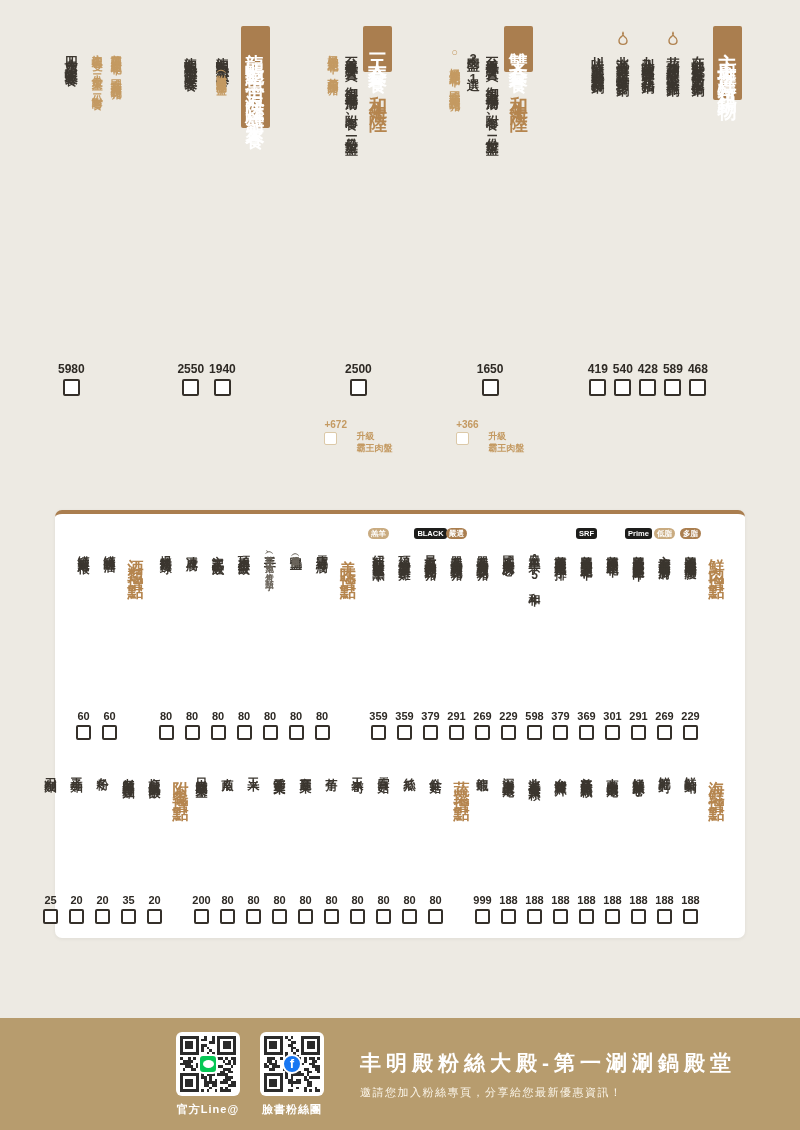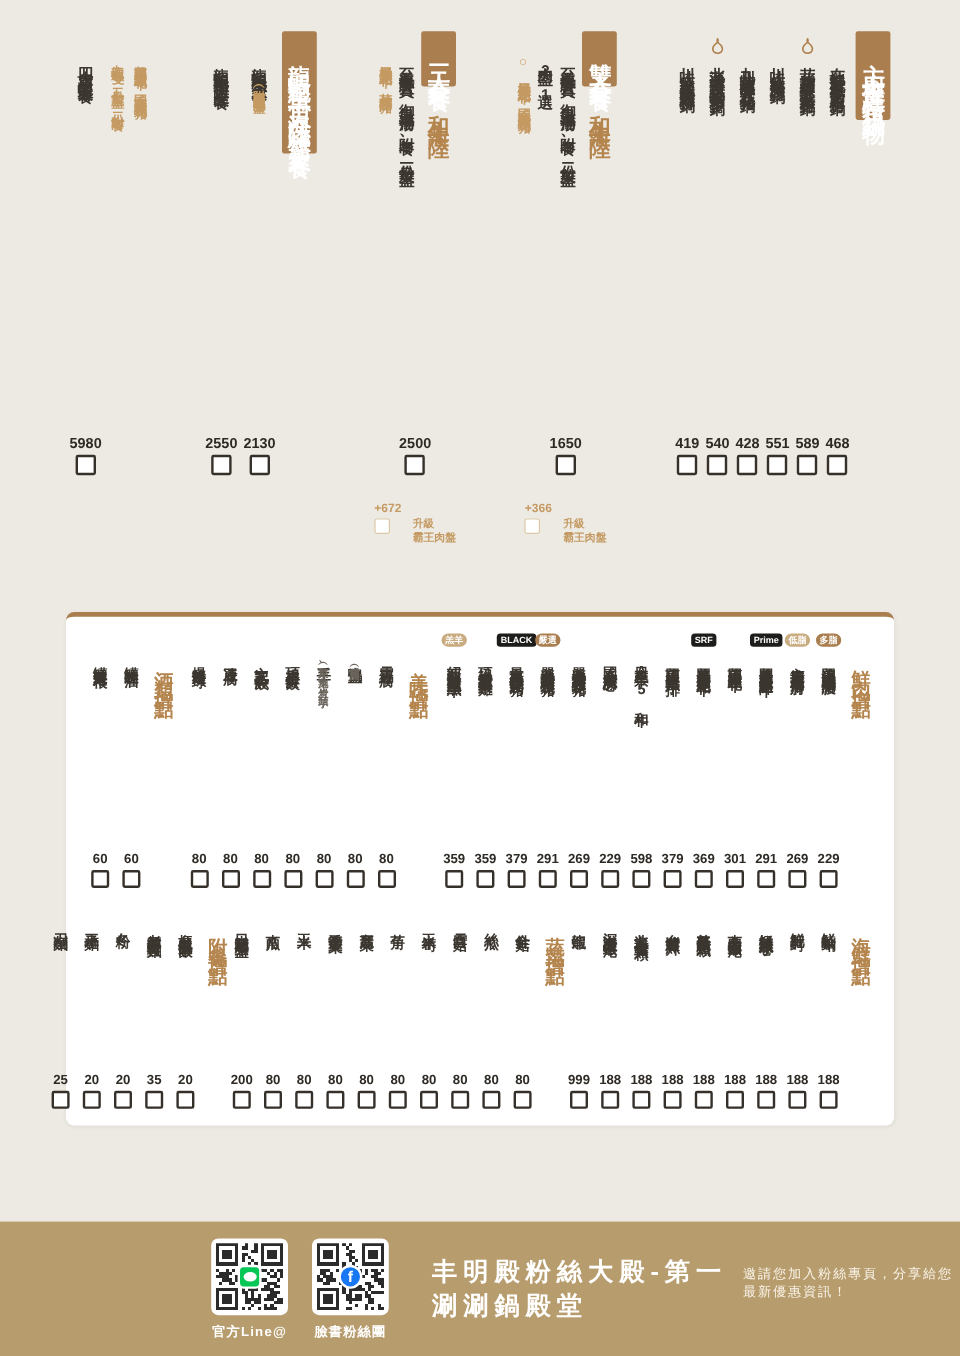--- a/index.html
+++ b/index.html
@@ -66,21 +66,21 @@
   .qr-block{display:flex;flex-direction:column;align-items:center;}
   .qr{width:64px;height:64px;background:#fff;border-radius:6px;padding:4px;position:relative;}
   .qr svg{display:block;}
   .qr-icon{position:absolute;left:50%;top:50%;transform:translate(-50%,-50%);width:20px;height:20px;
     display:flex;align-items:center;justify-content:center;color:#fff;font-weight:700;font-size:13px;
     border:2px solid #fff;}
   .qr-icon.line{border-radius:5px;}
   .qr-icon.fb{border-radius:50%;}
   .line-bubble{width:11px;height:8px;background:#fff;border-radius:50%;display:block;}
   .qr-label{margin-top:6px;font-size:11px;font-weight:700;color:#fff;letter-spacing:1px;}
-  .footer-text{display:flex;flex-direction:row;}
+  .footer-text{display:flex;flex-direction:column;}
   .footer-title{font-size:21px;font-weight:700;color:#fff;letter-spacing:5px;}
   .footer-subtitle{margin-top:8px;font-size:11px;color:#faf4e8;letter-spacing:1.5px;}
 </style>
 </head>
 <body>
 
 <div class="page">
   <div class="top-menu" id="top-menu">
       <div class="tsection">
         <div class="tsection-cols">
@@ -102,28 +102,20 @@
               </svg>
             </div>
             <div class="vtext tname">花蓮剝皮辣椒紅茶玉米雞鍋</div>
             <div class="price-slot">
               <div class="price-label">589</div>
               <div class="checkbox"></div>
             </div>
           </div>
           <div class="tcol">
             <div class="icon-slot"></div>
-            <div class="vtext tname">川味麻辣牛胸腹鍋</div>
-            <div class="price-slot">
-              <div class="price-label">551</div>
-              <div class="checkbox"></div>
-            </div>
-          </div>
-          <div class="tcol">
-            <div class="icon-slot"></div>
             <div class="vtext tname">九州蔥味濃豚骨五花豬鍋</div>
             <div class="price-slot">
               <div class="price-label">428</div>
               <div class="checkbox"></div>
             </div>
           </div>
           <div class="tcol">
             <div class="icon-slot">
               <svg width="12" height="15" viewBox="0 0 12 15">
                 <path d="M6 1.3c.9 1.8.3 2.6-.6 3.4C3.1 6.4 2 7.9 2 9.7 2 12 3.8 13.4 6 13.4s4-1.4 4-3.7c0-1.8-1.1-3.3-3.4-5-.9-.8-1.5-1.6-.6-3.4" fill="none" stroke="#b0824f" stroke-width="1.4" stroke-linecap="round"></path>
@@ -216,21 +208,21 @@
       </div>
       <div class="tsection">
         <div class="tsection-cols">
           <div class="tcol hcol">
             <div class="vtext hblock">龍蝦鮑魚干貝海陸雄霸大餐</div>
           </div>
           <div class="tcol">
             <div class="icon-slot"></div>
             <div class="vtext tname">龍蝦鮑魚干貝大餐<span class="tnote">（附美國頂級霜花牛乙盤）</span></div>
             <div class="price-slot">
-              <div class="price-label">2130</div>
+              <div class="price-label">1940</div>
               <div class="checkbox"></div>
             </div>
           </div>
           <div class="tcol">
             <div class="icon-slot"></div>
             <div class="vtext tname">龍蝦鮑魚干貝海陸大餐</div>
             <div class="price-slot">
               <div class="price-label">2550</div>
               <div class="checkbox"></div>
             </div>

